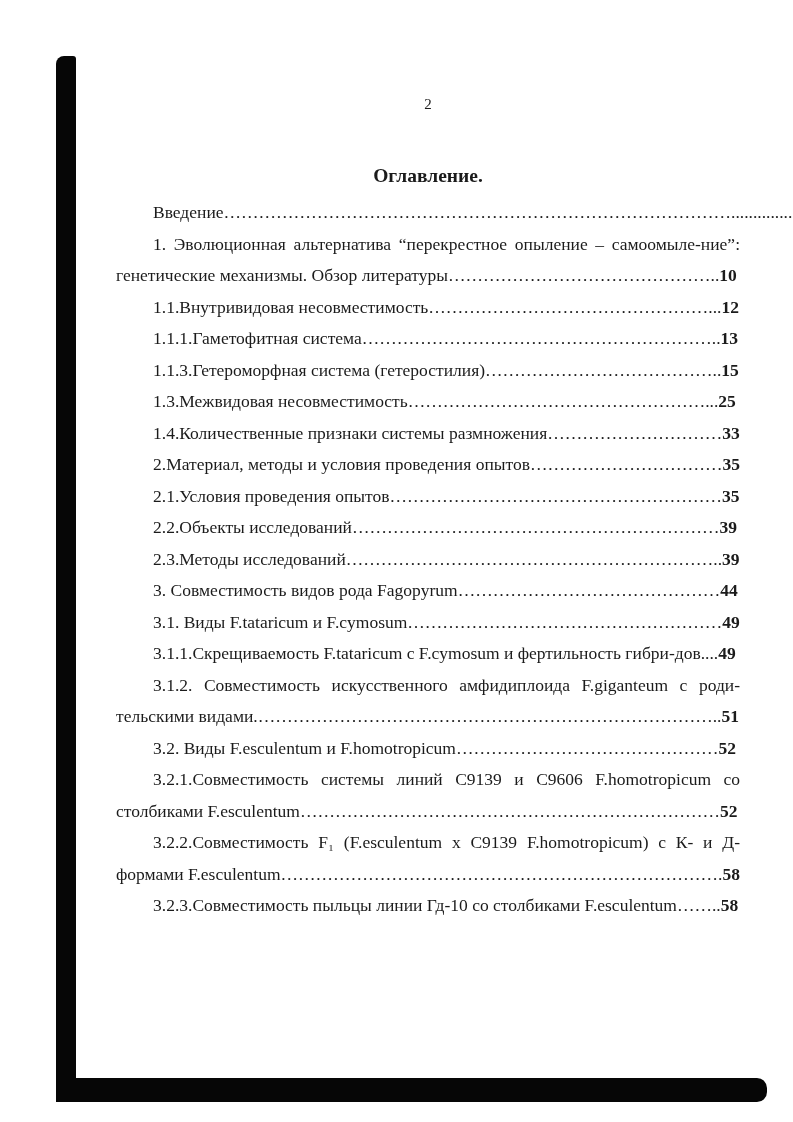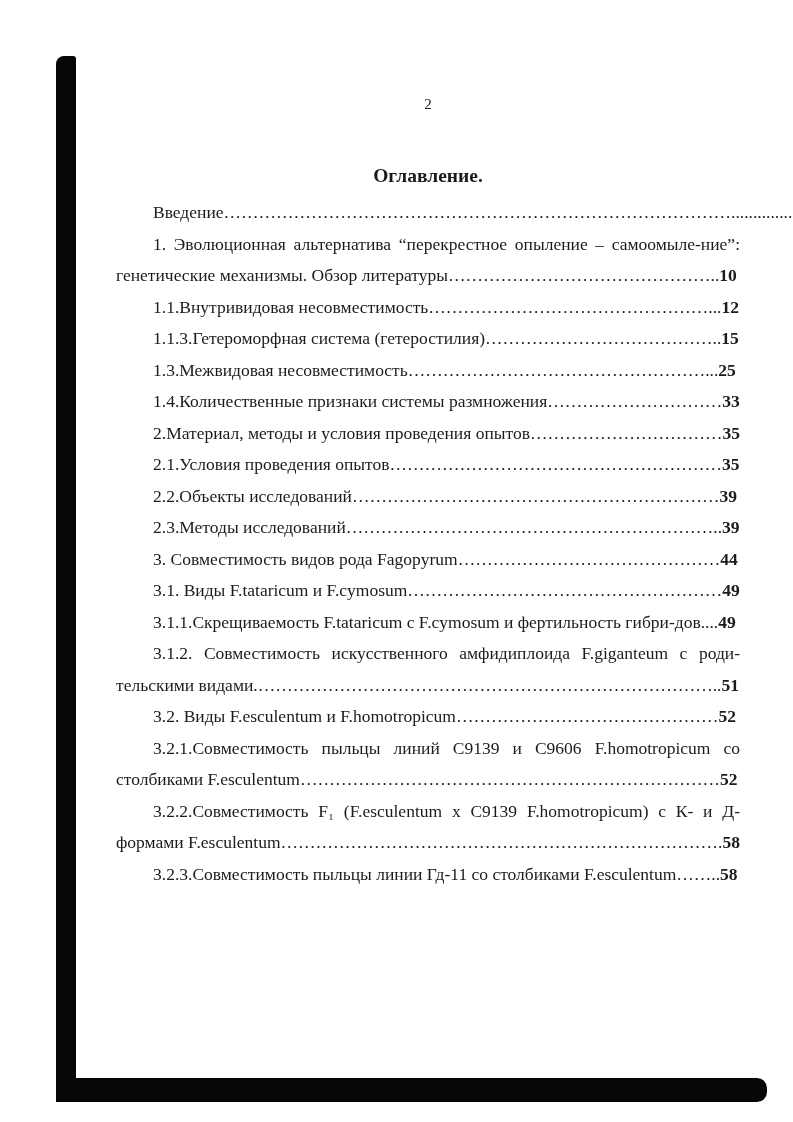--- a/index.html
+++ b/index.html
@@ -58,20 +58,21 @@
 <div class="content">
   <div class="page-number">2</div>
   <div class="doc-title">Оглавление.</div>
   <div class="toc">
   <p class="entry"><span class="t">Введение</span><span class="leader">……………………………………………………………………………...............................................................................................................................................................................................................................................................................</span></p>
 
   <p class="entry"><span class="t">1. Эволюционная альтернатива “перекрестное опыление – самоомыле-ние”: генетические механизмы. Обзор литературы</span><span class="leader">………………………………………..</span><span class="pg">10</span></p>
 
   <p class="entry"><span class="t">1.1.Внутривидовая несовместимость</span><span class="leader">…………………………………………...</span><span class="pg">12</span></p>
 
+  <p class="entry"><span class="t">1.1.1.Гаметофитная система</span><span class="leader">……………………………………………………..</span><span class="pg">13</span></p>
 
 
   <p class="entry"><span class="t">1.1.3.Гетероморфная система (гетеростилия)</span><span class="leader">…………………………………..</span><span class="pg">15</span></p>
 
 
   <p class="entry"><span class="t">1.3.Межвидовая несовместимость</span><span class="leader">……………………………………………...</span><span class="pg">25</span></p>
 
   <p class="entry"><span class="t">1.4.Количественные признаки системы размножения</span><span class="leader">…………………………</span><span class="pg">33</span></p>
 
   <p class="entry"><span class="t">2.Материал, методы и условия проведения опытов</span><span class="leader">……………………………</span><span class="pg">35</span></p>
@@ -85,19 +86,19 @@
   <p class="entry"><span class="t">3. Совместимость видов рода Fagopyrum</span><span class="leader">………………………………………</span><span class="pg">44</span></p>
 
   <p class="entry"><span class="t">3.1. Виды F.tataricum и F.cymosum</span><span class="leader">………………………………………………</span><span class="pg">49</span></p>
 
   <p class="entry"><span class="t">3.1.1.Скрещиваемость F.tataricum с F.cymosum и фертильность гибри-дов.</span><span class="leader">...</span><span class="pg">49</span></p>
 
   <p class="entry"><span class="t">3.1.2. Совместимость искусственного амфидиплоида F.giganteum с роди-тельскими видами.</span><span class="leader">……………………………………………………………………..</span><span class="pg">51</span></p>
 
   <p class="entry"><span class="t">3.2. Виды F.esculentum и F.homotropicum</span><span class="leader">………………………………………</span><span class="pg">52</span></p>
 
-  <p class="entry"><span class="t">3.2.1.Совместимость пыльцы линий С9139 и С9606 F.homotropicum со столбиками F.esculentum</span><span class="leader">………………………………………………………………</span><span class="pg">52</span></p>
+  <p class="entry"><span class="t">3.2.1.Совместимость системы линий С9139 и С9606 F.homotropicum со столбиками F.esculentum</span><span class="leader">………………………………………………………………</span><span class="pg">52</span></p>
 
   <p class="entry"><span class="t">3.2.2.Совместимость F₁ (F.esculentum x С9139 F.homotropicum) с К- и Д-формами F.esculentum</span><span class="leader">………………………………………………………………….</span><span class="pg">58</span></p>
 
-  <p class="entry"><span class="t">3.2.3.Совместимость пыльцы линии Гд-11 со столбиками F.esculentum</span><span class="leader">……..</span><span class="pg">58</span></p>
+  <p class="entry"><span class="t">3.2.3.Совместимость пыльцы линии Гд-10 со столбиками F.esculentum</span><span class="leader">……..</span><span class="pg">58</span></p>
 </div>
 </div>
 
 </body></html>

